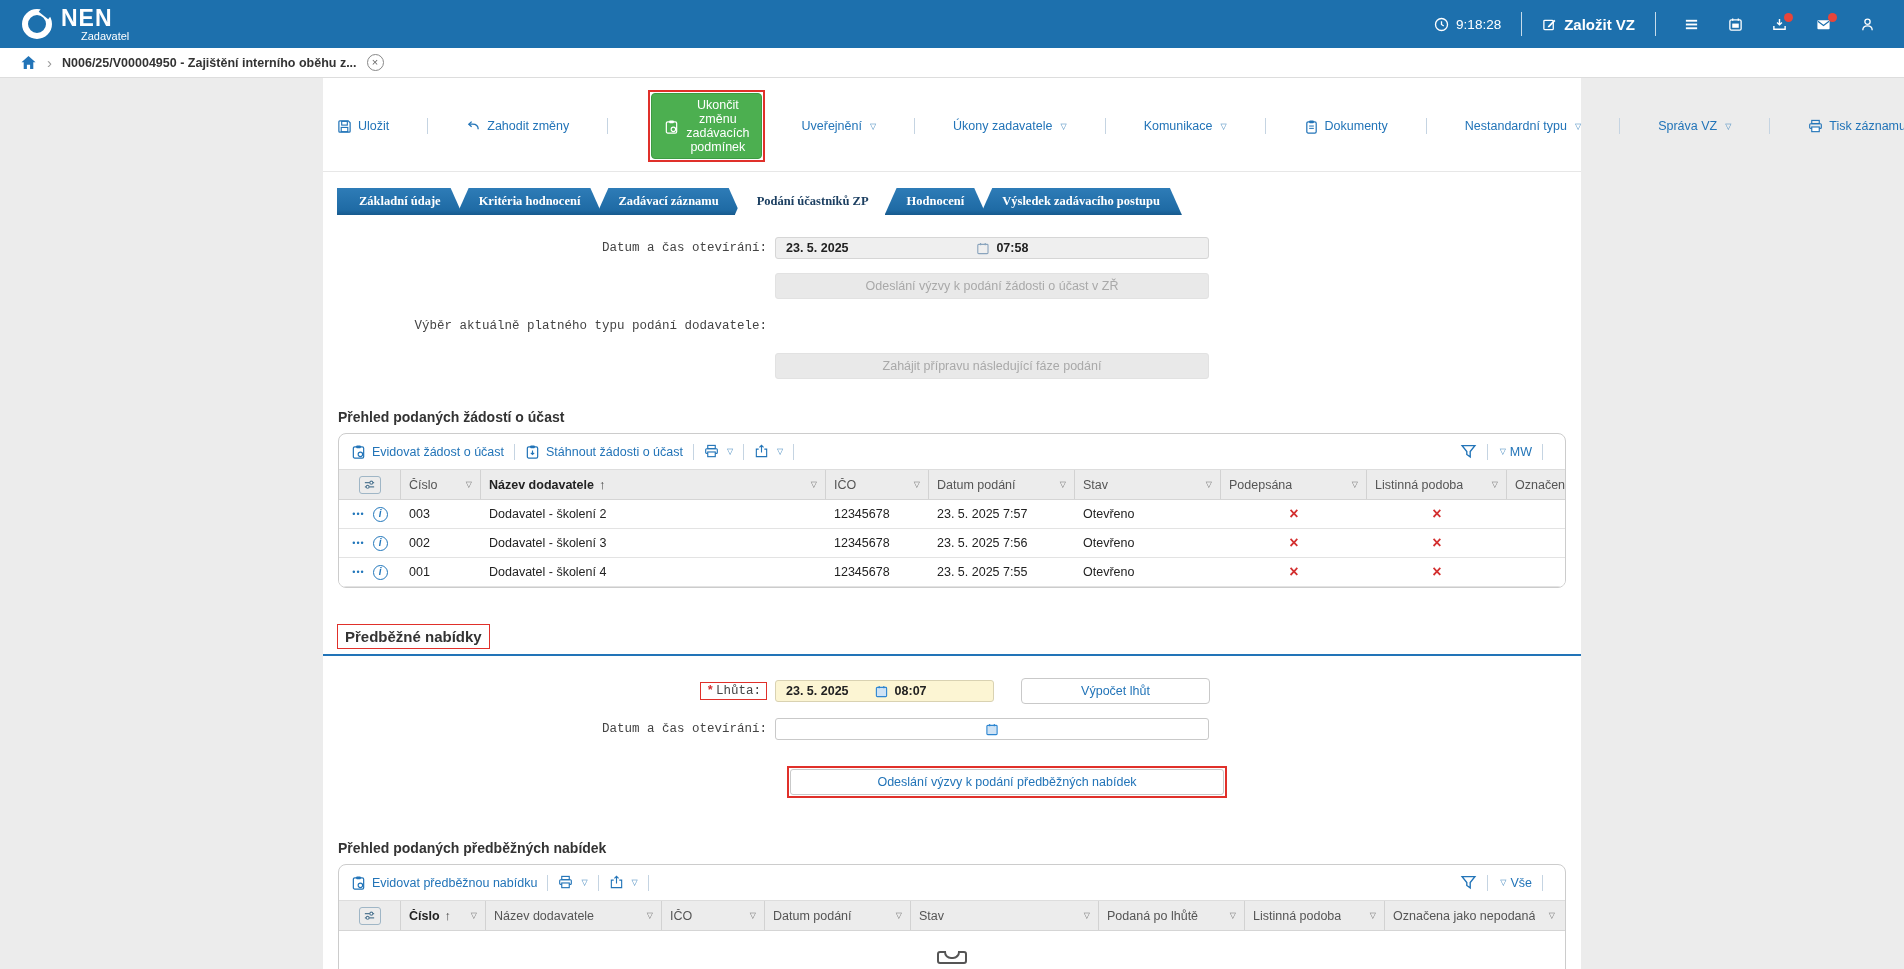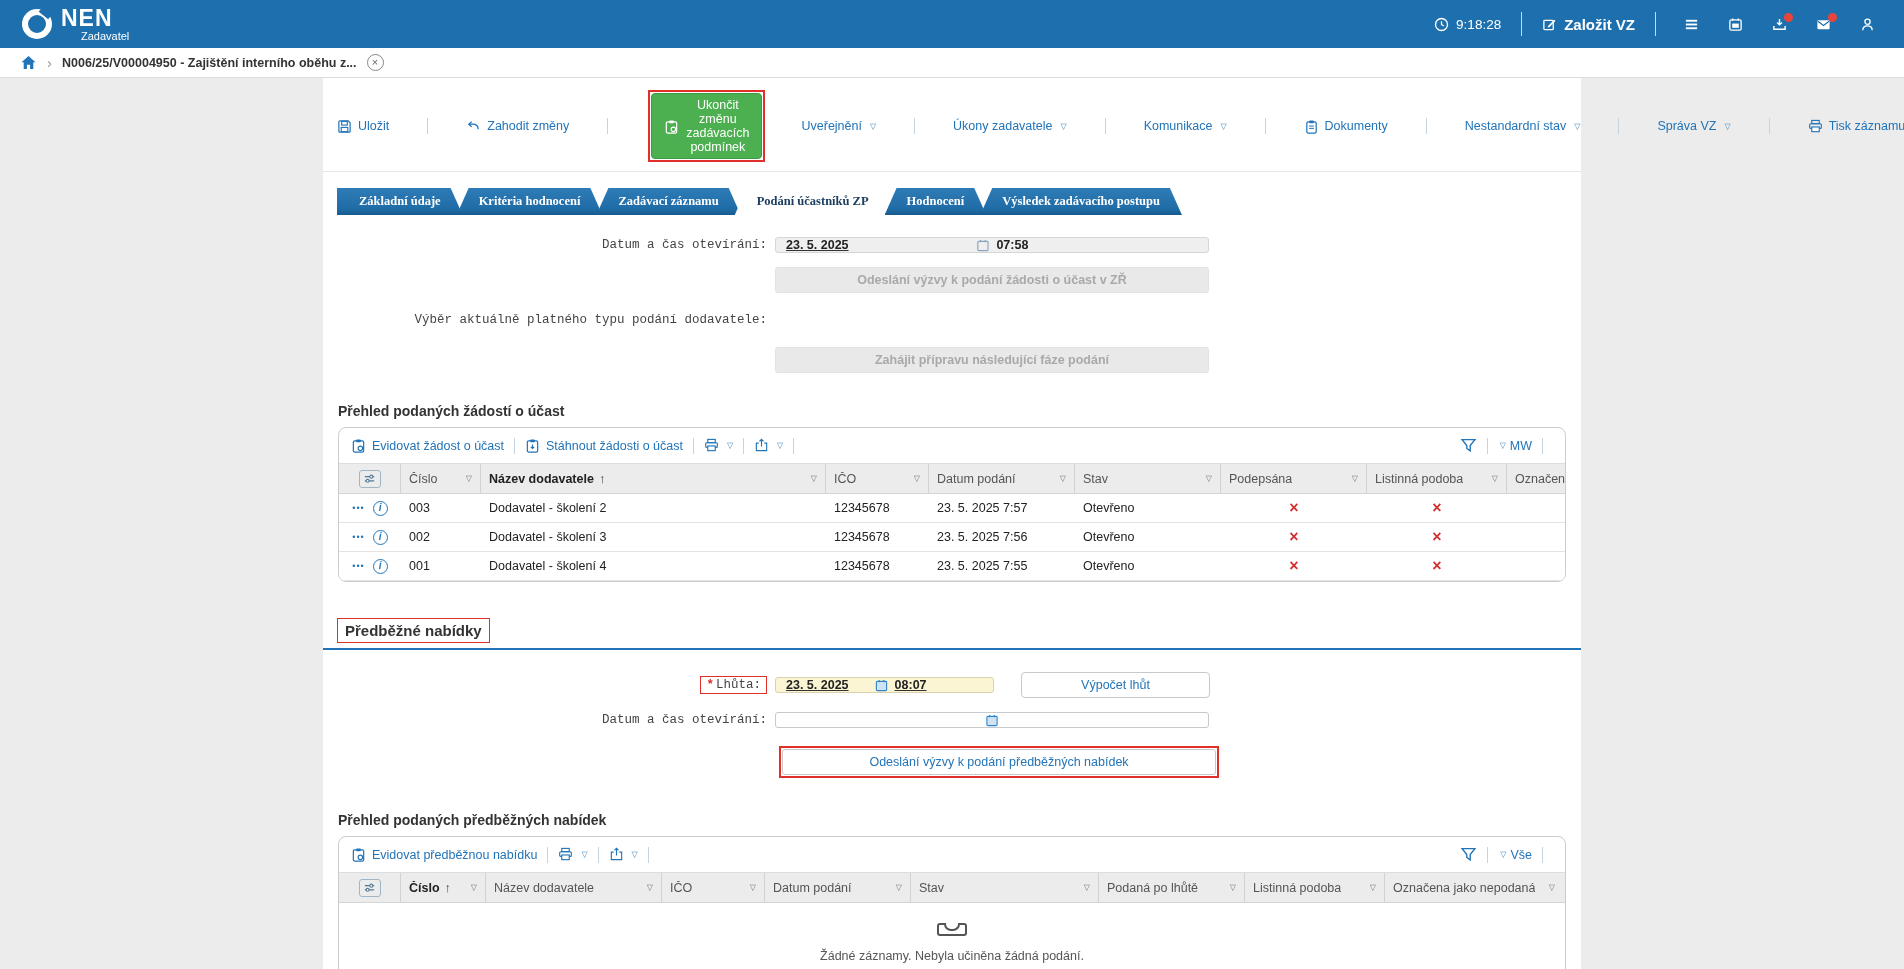--- a/index.html
+++ b/index.html
@@ -55,29 +55,29 @@
   .tab { height:27px; line-height:27px; padding:0 22px; color:#fff; font-weight:bold; cursor:pointer;
          background:linear-gradient(#2e7cb7,#1f6ba5 80%,#175a8d); margin-left:-6px; white-space:nowrap;
          clip-path:polygon(12px 0, calc(100% - 12px) 0, 100% 100%, 0 100%);font-family:Liberation Serif, serif; }
   .tab:first-child { margin-left:0; clip-path:polygon(0 0, calc(100% - 12px) 0, 100% 100%, 0 100%); }
   .tab.active { background:#fff; color:#1c3f61; }
 
   
   .frow { display:flex; align-items:center; margin-top:14px; }
   .flabel { width:452px; text-align:right; padding-right:8px; color:#444; flex:none;font-family:Liberation Mono, monospace; }
   .fctrl { width:434px; }
-  .field { position:relative; height:16px; border-radius:3px; display:flex; align-items:center;text-decoration:underline; }
+  .field { position:relative; height:22px; border-radius:3px; display:flex; align-items:center; }
   .field.dis { background:#efefef; border:1px solid #d6d6d6; }
   .field.yellow { background:#fcf5d3; border:1px solid #d9d2b2; width:219px; }
   .field.empty { background:#fff; border:1px solid #c9c9c9; }
   .fdate { font-weight:bold; color:#222; padding-left:10px; }
   .fcenter { position:absolute; left:50%; transform:translateX(-30%); display:flex; align-items:center; gap:7px; }
   .ftime { font-weight:bold; color:#222; }
   .btn-dis { width:434px; height:26px; background:#e9e9e9; color:#a9a9a9; border:1px solid #e2e2e2;
-             border-radius:3px; font-size:12.5px; font-family:inherit;font-weight:bold; }
+             border-radius:3px; font-size:12.5px; font-family:inherit; }
   .selectbox { height:26px; border:1px solid #c9c9c9; border-radius:3px; display:flex; align-items:center;
                padding:0 8px 0 10px; cursor:pointer; background:#fff; }
   .selectbox .val { font-weight:bold; color:#222; }
   .selectbox .chev { margin-left:auto; color:#9aa7b2; font-size:11px; }
   .btn-line { height:26px; background:#fff; border:1px solid #c9c9c9; border-radius:3px; color:#2274b8;
               font-size:12.5px; width:100%; cursor:pointer; font-family:inherit; }
   .ann-box { border:1px solid #e0302a; padding:1px 5px; display:inline-block; }
   .req { color:#d32f2f; font-weight:bold; margin-right:2px; }
 
   
@@ -259,21 +259,21 @@
       <svg class="ic" viewBox="0 0 16 16">
         <rect x="3" y="3" width="10" height="12" rx="1.5" fill="none" stroke="currentColor" stroke-width="1.3"></rect>
         <rect x="5.5" y="1.5" width="5" height="3" rx="1" fill="currentColor"></rect>
         <line x1="5.5" y1="7.5" x2="10.5" y2="7.5" stroke="currentColor" stroke-width="1.1"></line>
         <line x1="5.5" y1="10" x2="10.5" y2="10" stroke="currentColor" stroke-width="1.1"></line>
       </svg>
       <span>Dokumenty</span>
     </span>
     <span class="vsep"></span>
     <span class="cmd">
-      <span>Nestandardní stav</span>
+      <span>Nestandardní typu</span>
       <span class="dd">▽</span>
     </span>
     <span class="vsep"></span>
     <span class="cmd">
       <span>Správa VZ</span>
       <span class="dd">▽</span>
     </span>
     <span class="vsep"></span>
     <span class="cmd">
       <svg class="ic" viewBox="0 0 16 16">
@@ -505,21 +505,21 @@
         <svg class="cal" width="13" height="13" viewBox="0 0 14 14">
           <rect x="1.5" y="2.5" width="11" height="10" rx="1" fill="#cfe3f5" stroke="#2e86d1" stroke-width="1.2"></rect>
           <line x1="4.5" y1="1" x2="4.5" y2="3.5" stroke="#2e86d1" stroke-width="1.2"></line>
           <line x1="9.5" y1="1" x2="9.5" y2="3.5" stroke="#2e86d1" stroke-width="1.2"></line>
         </svg>
       </span>
     </div>
   </div>
   <div class="frow">
     <span class="flabel"></span>
-    <span class="ann-outline" style="margin:4px;padding:1px;width:440px;">
+    <span class="ann-outline" style="margin:12px;padding:1px;width:440px;">
       <button class="btn-line">Odeslání výzvy k podání předběžných nabídek</button>
     </span>
   </div>
 
   <div class="sect-title">Přehled podaných předběžných nabídek</div>
   <div class="grid-box">
     <div class="gtb">
       <span class="cmd">
         <svg class="ic" viewBox="0 0 16 16">
           <rect x="2.5" y="3" width="11" height="12" rx="1.5" fill="none" stroke="currentColor" stroke-width="1.3"></rect>

